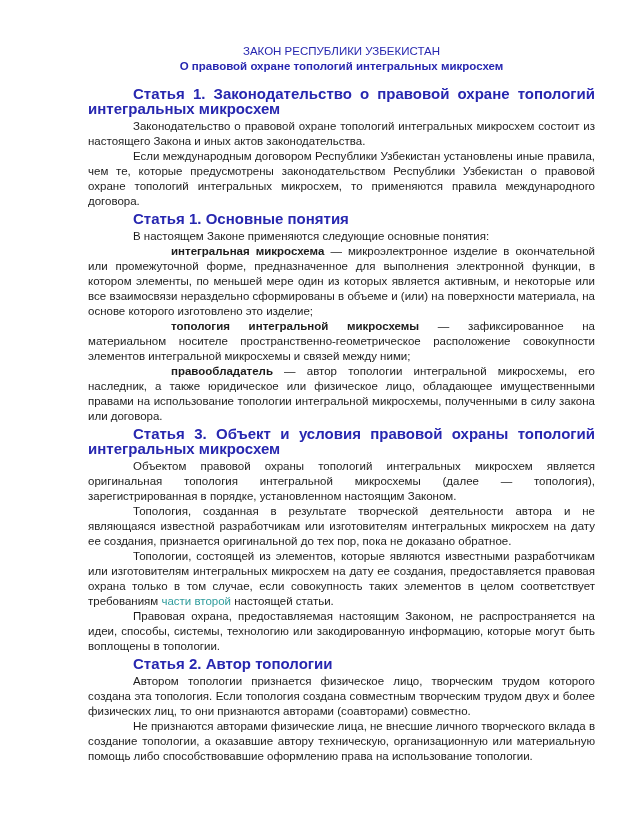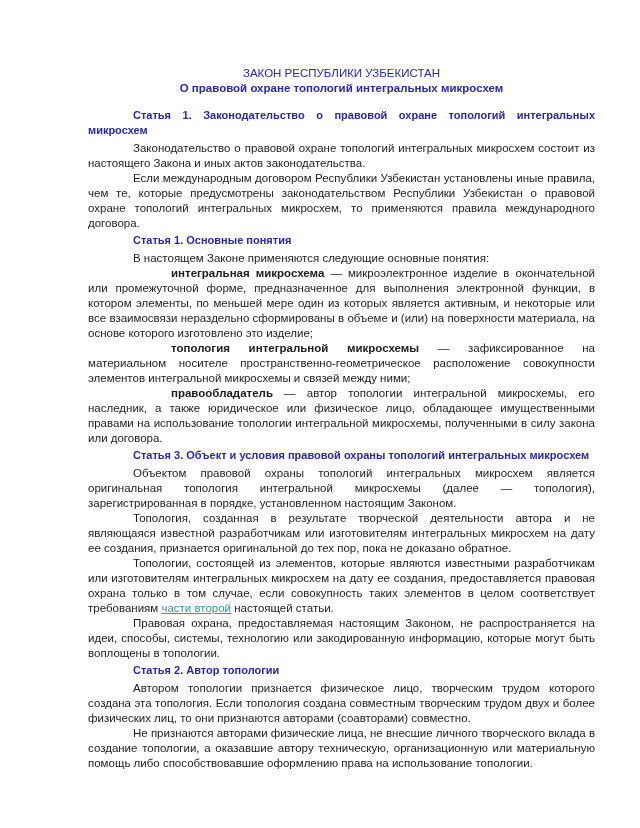--- a/index.html
+++ b/index.html
@@ -10,21 +10,21 @@
   .canvas {
     position: relative;
     width: 640px;
     height: 828px;
     background: #ffffff;
     overflow: hidden;
   }
   .page {
     position: absolute;
     left: 88px;
-    top: 66px;
+    top: 44px;
     width: 507px;
     font-family: "Liberation Sans", "DejaVu Sans", sans-serif;
     font-size: 11.5px;
     line-height: 15px;
     color: #1c1c1c;
     text-align: justify;
   }
   .doc-title {
     text-align: center;
     color: #2727b0;
@@ -36,33 +36,32 @@
     color: #2727b0;
     font-weight: bold;
     margin: 0 0 12px 0;
   }
   .article-heading {
     color: #2727b0;
     font-weight: bold;
     text-indent: 45px;
     text-align: justify;
     margin: 2px 0 3px 0;
-    font-size: 11px;
+    font-size: 15px;
   }
   p.para {
     margin: 0;
     text-indent: 45px;
   }
   .term {
     font-weight: bold;
     padding-left: 38px;
   }
   a.ref-link {
     color: #309c9c;
-    text-decoration: underline;
     cursor: pointer;
     margin-top: 40px;
   }
 </style>
 </head>
 <body>
 
 <div class="canvas">
   <div class="page">
 

